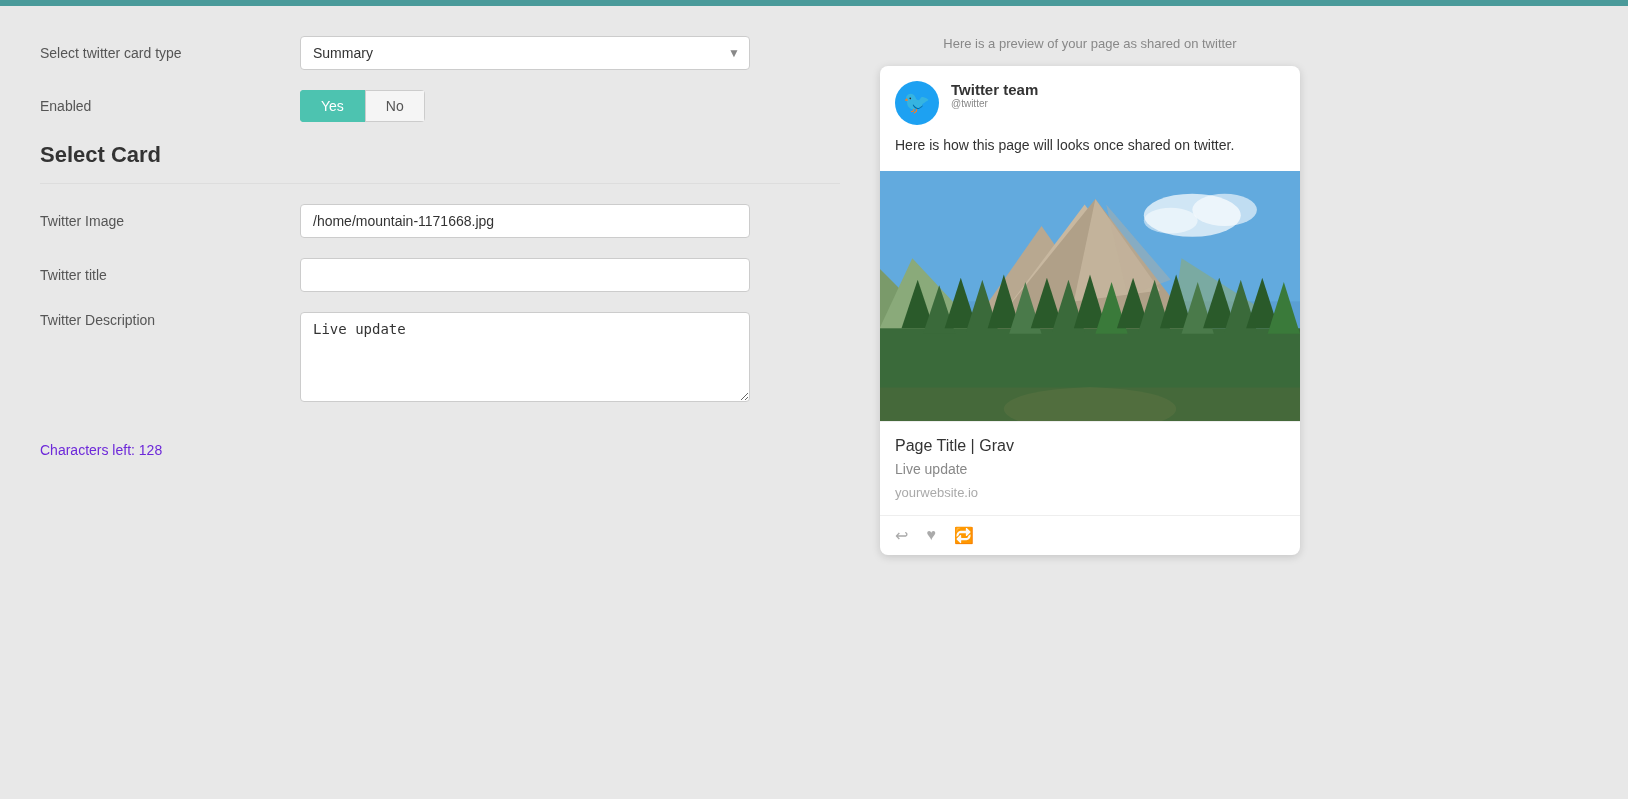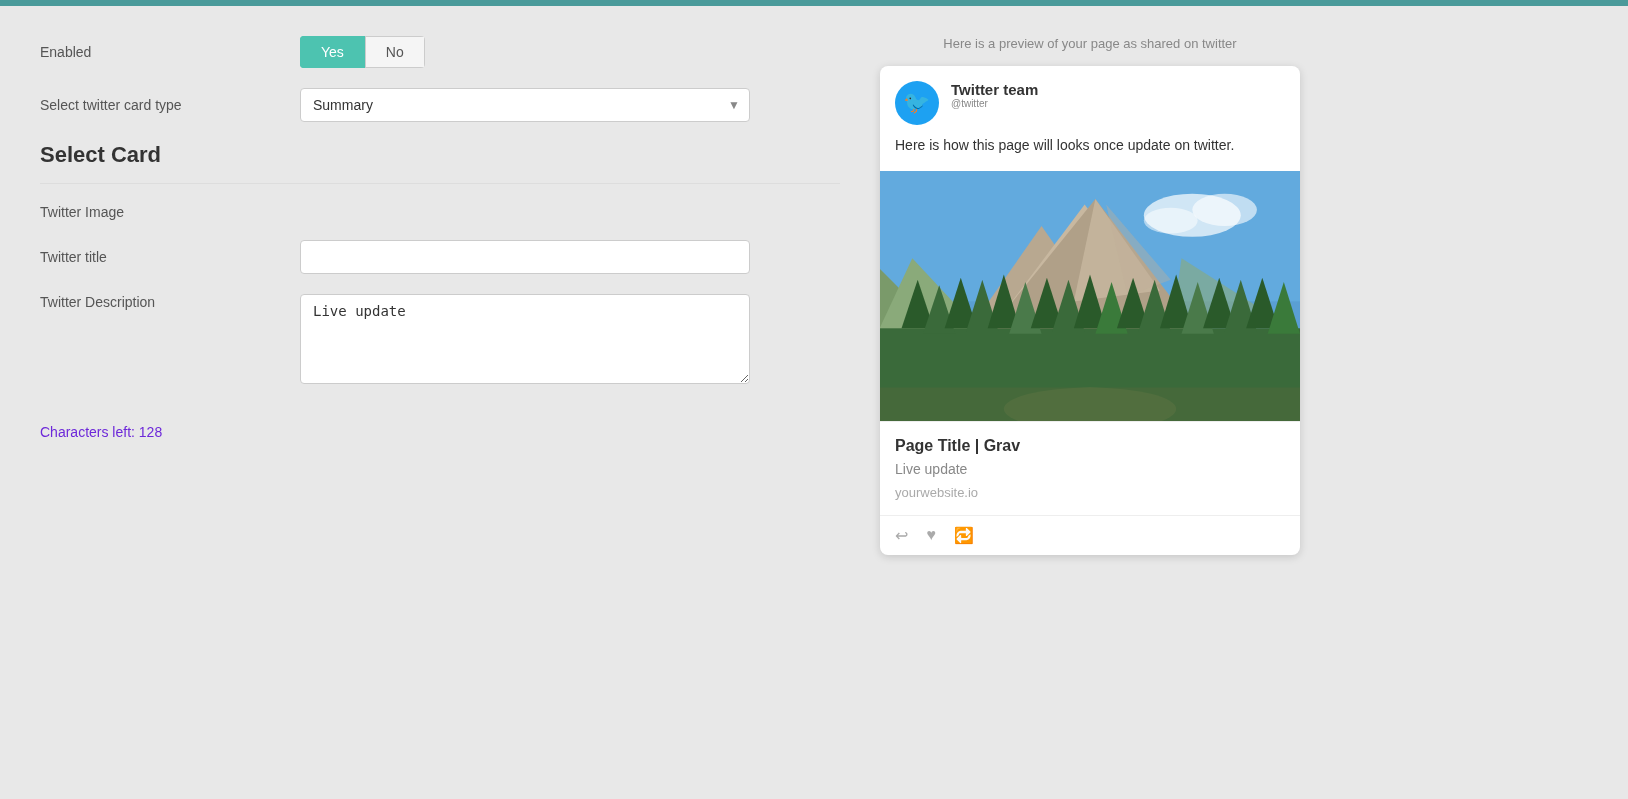--- a/index.html
+++ b/index.html
@@ -187,21 +187,21 @@
     }
     .mountain-scene {
       width: 100%;
       height: 100%;
     }
     .twitter-card-bottom {
       padding: 15px;
       border-top: 1px solid #eee;
     }
     .card-title {
-      font-weight: bold;
+      font-weight: normal;
       font-size: 16px;
       color: #333;
       margin-bottom: 6px;
     }
     .card-description {
       font-size: 14px;
       color: #888;
       margin-bottom: 8px;
     }
     .card-url {
@@ -219,46 +219,47 @@
       font-size: 16px;
       cursor: pointer;
     }
   </style>
 </head>
 <body>
 
 <div class="top-bar"></div>
 <div class="main-content">
   <div class="left-panel">
-
-    <div class="form-row">
-      <div class="form-label">Enabled</div>
-      <div class="toggle-group">
-        <button class="toggle-btn active">Yes</button>
-        <button class="toggle-btn">No</button>
-      </div>
-    </div>
 
     <div class="form-row">
       <div class="form-label">Select twitter card type</div>
       <div class="select-wrapper">
         <select class="select-field">
           <option>Summary</option>
           <option>Summary with Large Image</option>
           <option>App</option>
           <option>Player</option>
         </select>
         <span class="select-arrow">▼</span>
       </div>
     </div>
 
+    <div class="form-row">
+      <div class="form-label">Enabled</div>
+      <div class="toggle-group">
+        <button class="toggle-btn active">Yes</button>
+        <button class="toggle-btn">No</button>
+      </div>
+    </div>
+
     <div class="section-title">Select Card</div>
 
     <div class="form-row">
       <div class="form-label">Twitter Image</div>
+      <input type="text" class="form-input" value="/home/mountain-1171668.jpg" style="">
     </div>
 
     <div class="form-row">
       <div class="form-label">Twitter title</div>
       <input type="text" class="form-input" style="">
     </div>
 
     <div class="form-row form-row-top">
       <div class="form-label">Twitter Description</div>
       <textarea class="form-textarea" style="">Live update</textarea>
@@ -273,21 +274,21 @@
     <div class="twitter-card">
       <div class="twitter-card-top">
         <div class="twitter-avatar">
           <span class="twitter-bird">🐦</span>
         </div>
         <div class="twitter-user-info">
           <div class="twitter-name">Twitter team</div>
           <div class="twitter-handle">@twitter</div>
         </div>
       </div>
-      <div class="twitter-message">Here is how this page will looks once update on twitter.</div>
+      <div class="twitter-message">Here is how this page will looks once shared on twitter.</div>
 
       <div class="twitter-image">
         <svg class="mountain-scene" viewBox="0 0 390 250" xmlns="http://www.w3.org/2000/svg" preserveAspectRatio="xMidYMid slice">
 
           <rect width="390" height="250" fill="#5a9fd4"></rect>
 
           <rect width="390" height="130" fill="#6ab5e8" opacity="0.5"></rect>
 
           <ellipse cx="290" cy="50" rx="45" ry="20" fill="white" opacity="0.7"></ellipse>
           <ellipse cx="320" cy="45" rx="30" ry="15" fill="white" opacity="0.6"></ellipse>

